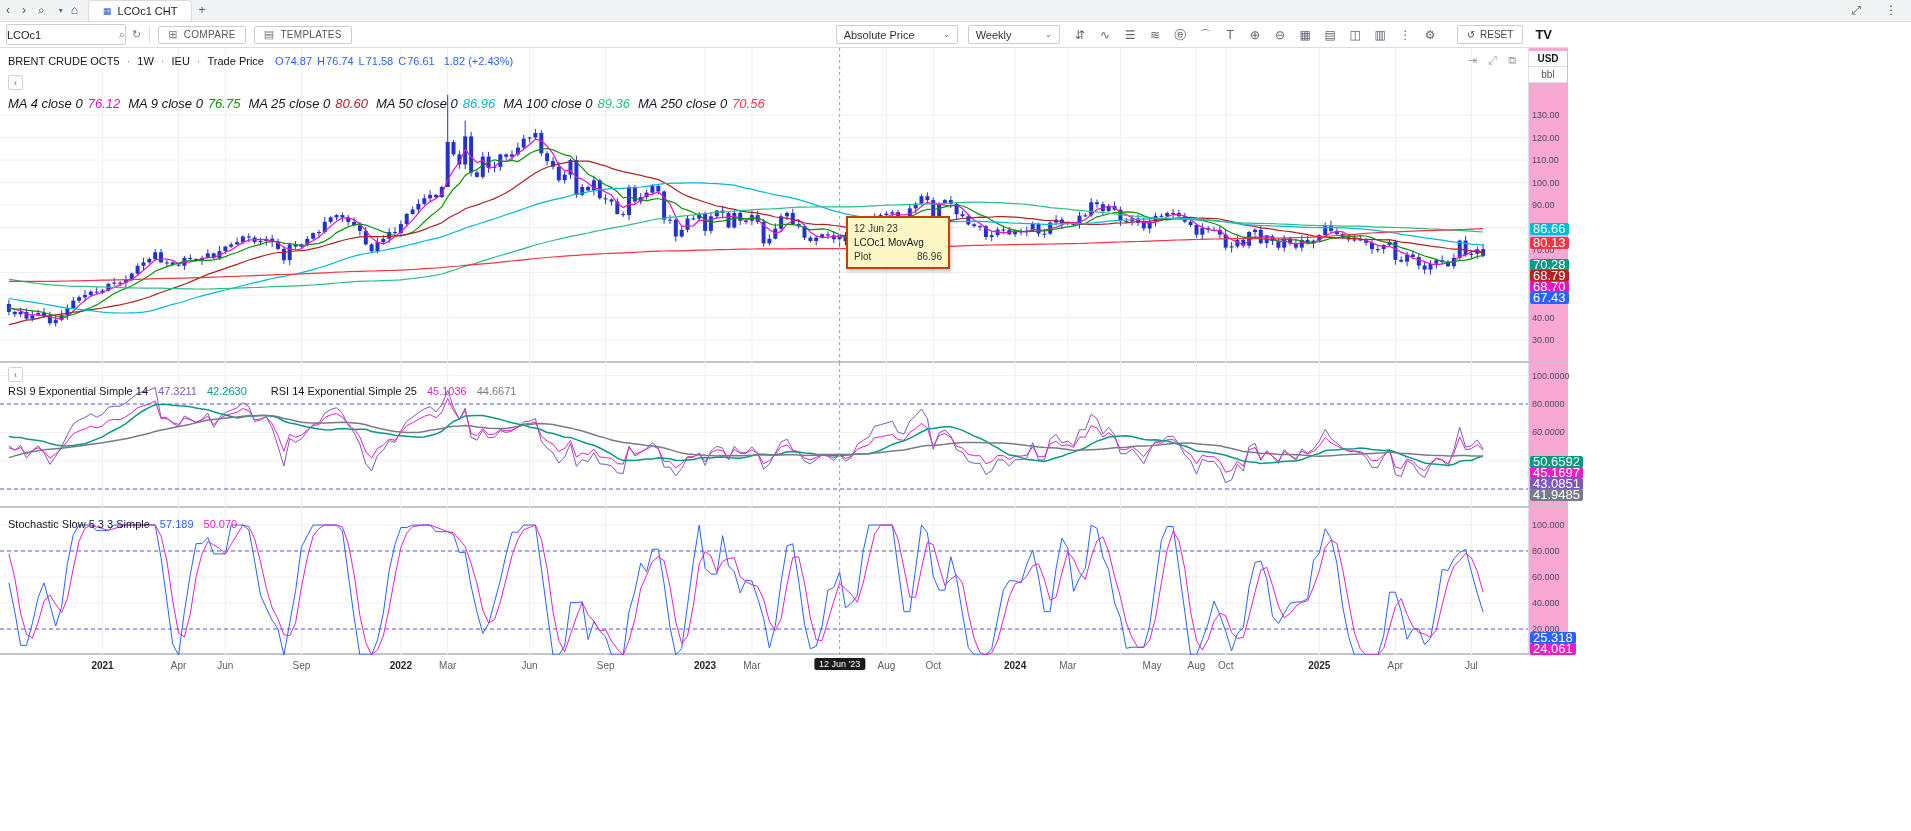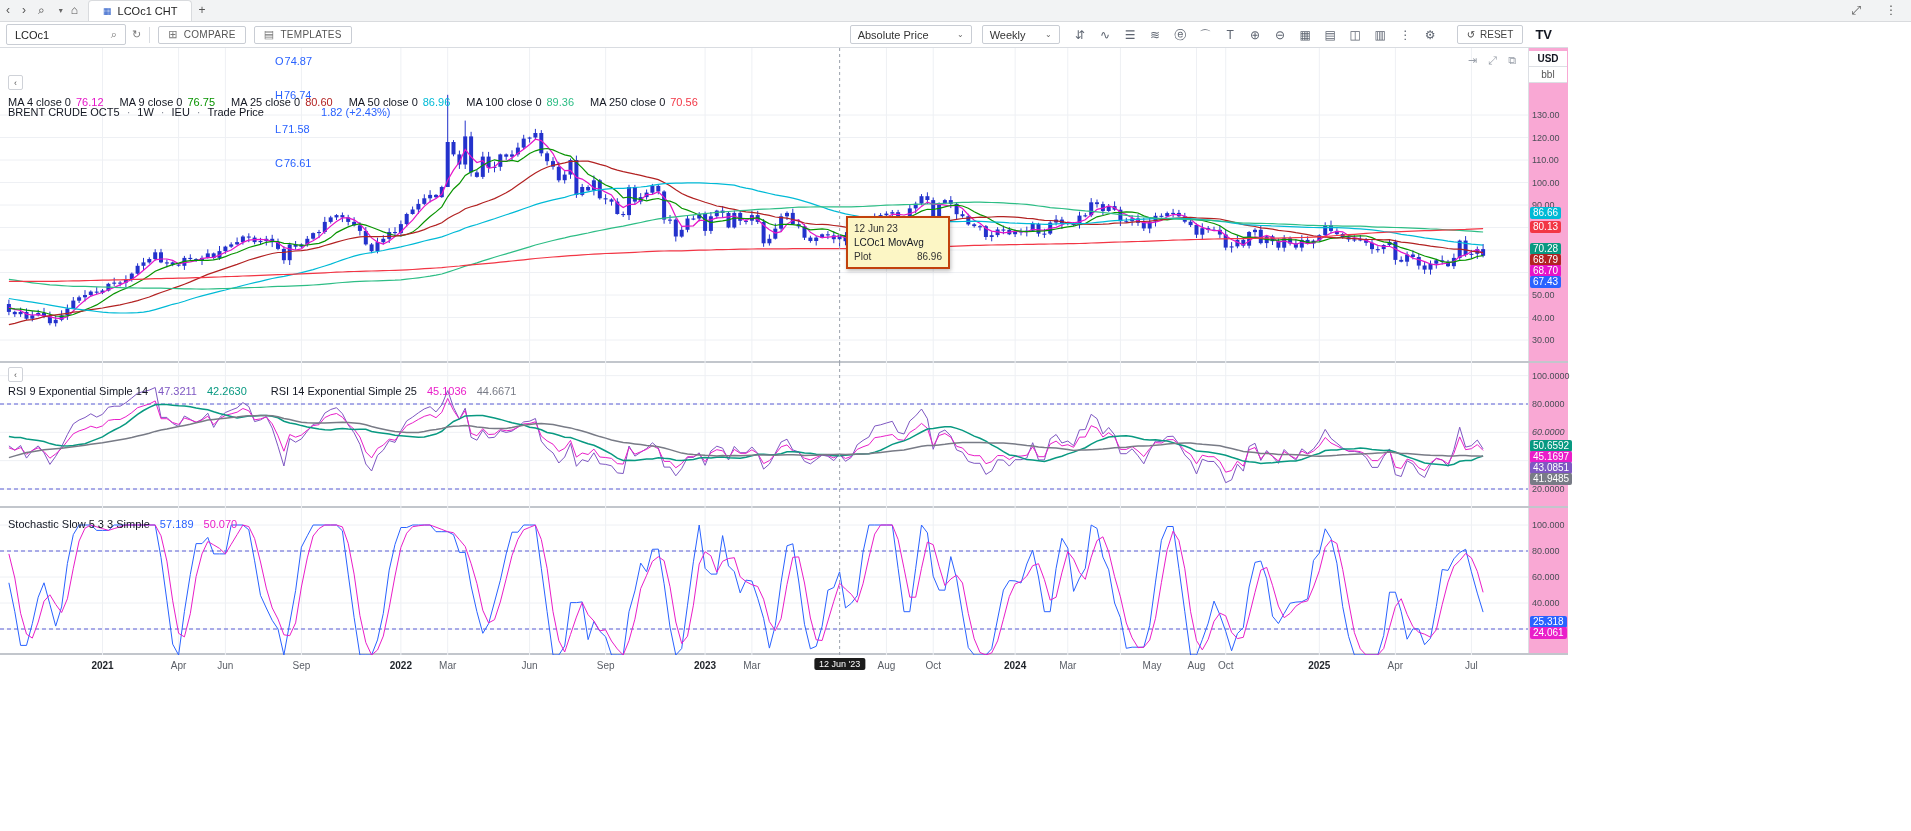--- a/index.html
+++ b/index.html
@@ -9,55 +9,55 @@
   
   .tabbar { height:22px; background:#f2f3f4; border-bottom:1px solid #d9dbde; display:flex; align-items:flex-end; font-size:11px; color:#555; }
   .nav-ico { display:inline-block; padding:0 6px; line-height:21px; font-size:12px; color:#555; cursor:default; }
   .nav-ico.caret { padding:0 2px 0 0; font-size:8px; }
   .tab { height:21px; background:#fff; border:1px solid #d9dbde; border-bottom:none; border-radius:4px 4px 0 0; padding:0 14px; display:flex; align-items:center; gap:6px; margin-left:4px; color:#222; }
   .favicon { color:#2a5cc8; font-size:9px; }
   .tabbar-right { margin-left:auto; padding-right:8px; display:flex; gap:12px; align-items:center; line-height:21px; }
 
   
   .toolbar { height:26px; width:1568px; border-bottom:1px solid #d9dce1; display:flex; align-items:center; padding:0 6px; background:#fff; }
-  .symbol-box { border:1px solid #c9cdd4; border-radius:2px; height:21px; display:flex; align-items:center; justify-content:space-between; padding:0 8px; width:120px; font-size:11px; color:#222; background:#fff; }
+  .symbol-box { border:1px solid #c9cdd4; border-radius:2px; height:21px; display:flex; align-items:center; justify-content:space-between; padding:0 0; width:120px; font-size:11px; color:#222; background:#fff; }
   .mini-ico { color:#777; font-size:11px; }
   .round { margin-left:6px; }
   .vsep { width:1px; height:16px; background:#dadde2; margin:0 8px; }
   .tb-btn { border:1px solid #c9cdd4; height:18px; padding:0 9px; font-size:10px; color:#555; display:flex; gap:6px; align-items:center; background:#fff; border-radius:2px; margin-right:8px; letter-spacing:.3px; }
   .toolbar-right { margin-left:auto; display:flex; align-items:center; }
   .dropdown { border:1px solid #c9cdd4; height:19px; padding:0 7px; font-size:11px; color:#333; display:flex; align-items:center; justify-content:space-between; background:#fff; border-radius:2px; margin-left:10px; }
   .dropdown.wide { width:122px; }
-  .dropdown { width:78px; }
+  .dropdown { width:92px; }
   .dropdown.wide { width:122px; }
   .caret { font-size:8px; color:#666; margin-left:8px; }
   .icon-strip { display:flex; gap:4px; margin:0 10px; }
   .ticon { width:21px; text-align:center; color:#5d6470; font-size:12px; line-height:20px; }
   .reset-btn { border:1px solid #c9cdd4; height:19px; padding:0 9px; font-size:10px; color:#444; display:flex; gap:5px; align-items:center; background:#fff; border-radius:2px; margin-left:6px; }
   .logo { margin:0 10px 0 12px; font-weight:bold; font-size:13px; color:#131722; }
 
   
   .chart-component { width:1568px; position:relative; background:#fff; border-right:1px solid #efefef; }
   .pane { position:relative; width:1568px; border-bottom:2px solid #c2c6cc; background:#fff; }
   #pane-main { height:315px; }
   #pane-rsi  { height:145px; }
   #pane-stoch{ height:147px; }
   .pane svg { position:absolute; left:0; top:0; display:block; }
   .axis { position:absolute; top:0; left:1528px; width:40px; height:100%; border-left:1px solid #dcdfe4; font-size:9px; color:#4a4e57; background:#f9a8d4; }
   .axis .tick { position:absolute; left:3px; transform:translateY(-50%); white-space:nowrap; }
-  .axis .badge { position:absolute; left:1px; transform:translateY(-50%); color:#fff; font-size:10px; padding:0 3px; border-radius:2px; line-height:12px; white-space:nowrap; }
+  .axis .badge { position:absolute; left:1px; transform:translateY(-50%); color:#fff; font-size:13px; padding:0 3px; border-radius:2px; line-height:12px; white-space:nowrap;margin-top:16px; }
 
   .legend1 { position:absolute; top:7px; left:8px; font-size:11px; color:#131722; display:flex; gap:7px; align-items:center; white-space:nowrap; }
   .legend1 .dot { color:#8a8e99; }
-  .ohlc { display:flex; gap:22px; margin-left:4px;flex-direction:column; }
+  .ohlc { display:flex; gap:5px; margin-left:4px; }
   .ohlc-item { color:#2962ff; }
   .ohlc-l { margin-right:1px; }
   .chg { color:#2962ff; margin-left:2px; }
   .collapse { position:absolute; left:8px; width:15px; height:15px; border:1px solid #cfd2d8; background:#fff; font-size:9px; color:#555; border-radius:2px; padding:0; line-height:12px; }
-  .ma-row { position:absolute; top:48px; left:8px; font-size:11px; display:flex; gap:16px; white-space:nowrap; }
+  .ma-row { position:absolute; top:48px; left:8px; font-size:13px; display:flex; gap:8px; white-space:nowrap;font-style:italic; }
   .ma-item { color:#131722; }
   .ma-v { margin-left:5px; }
   .unit-box { position:absolute; top:3px; left:1529px; width:38px; text-align:center; font-size:10px; z-index:3; background:#fff; }
   .unit-cur { color:#131722; font-weight:bold; padding:2px 0; border-bottom:1px solid #dcdfe4; }
   .unit-bbl { color:#555; padding:2px 0; border-bottom:1px solid #dcdfe4; }
   .pane-btns { position:absolute; top:6px; right:52px; display:flex; gap:11px; color:#9aa0aa; font-size:11px; }
   .pbtn { cursor:default; }
 
   .tooltip { position:absolute; left:846px; top:168px; width:104px; background:#fcf6c5; border:2px solid #c2410c; box-shadow:1px 2px 4px rgba(0,0,0,.25); font-size:10px; color:#333; padding:5px 6px; z-index:5; }
   .tt-date { margin-bottom:3px; }

